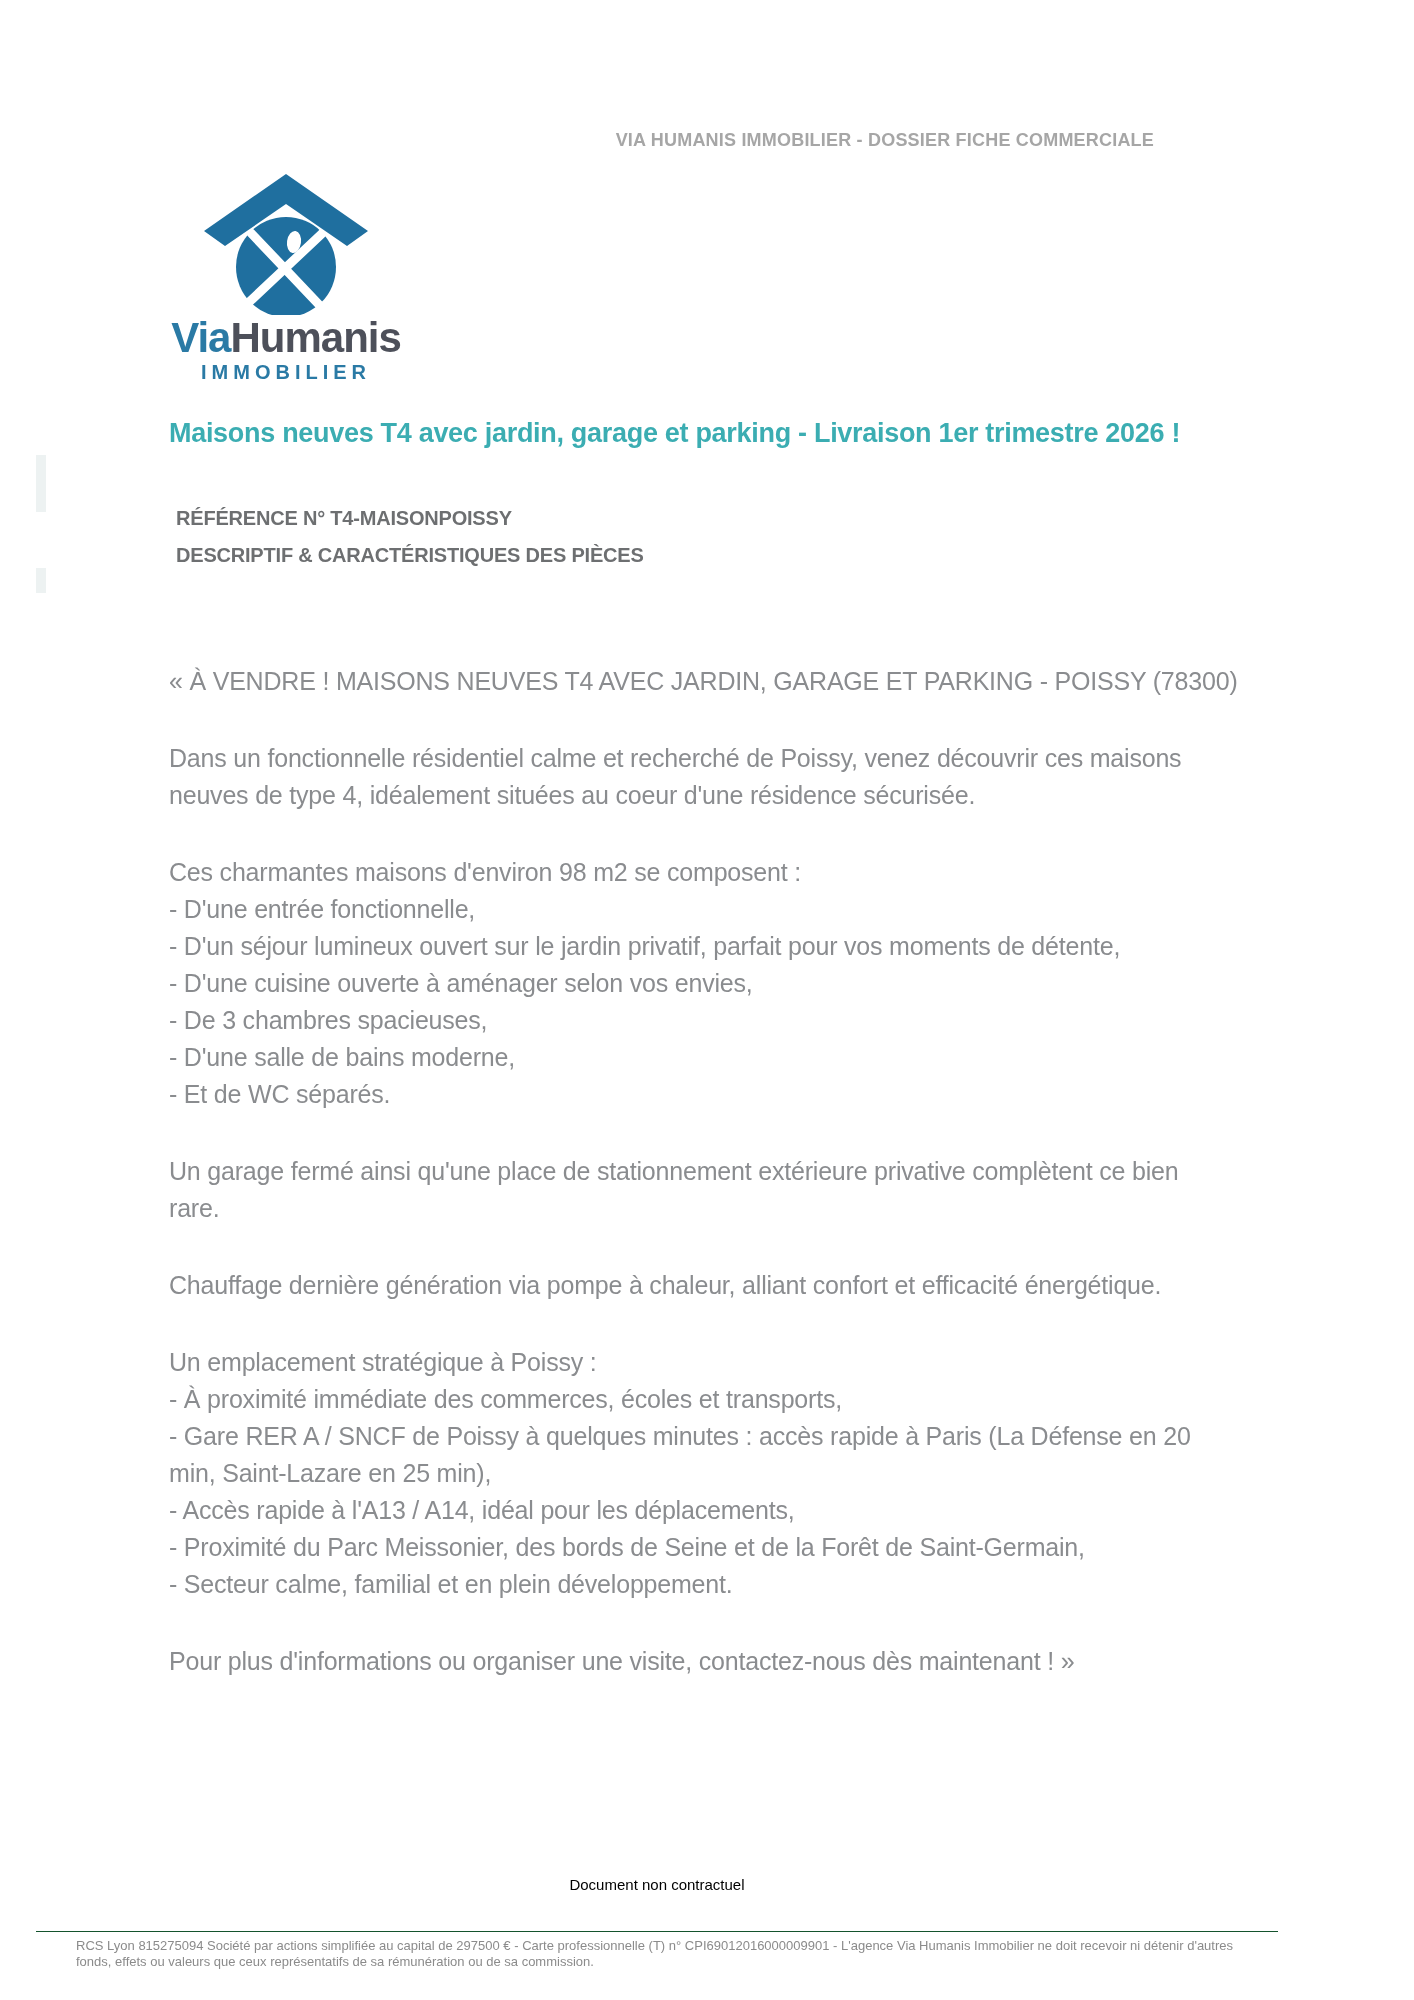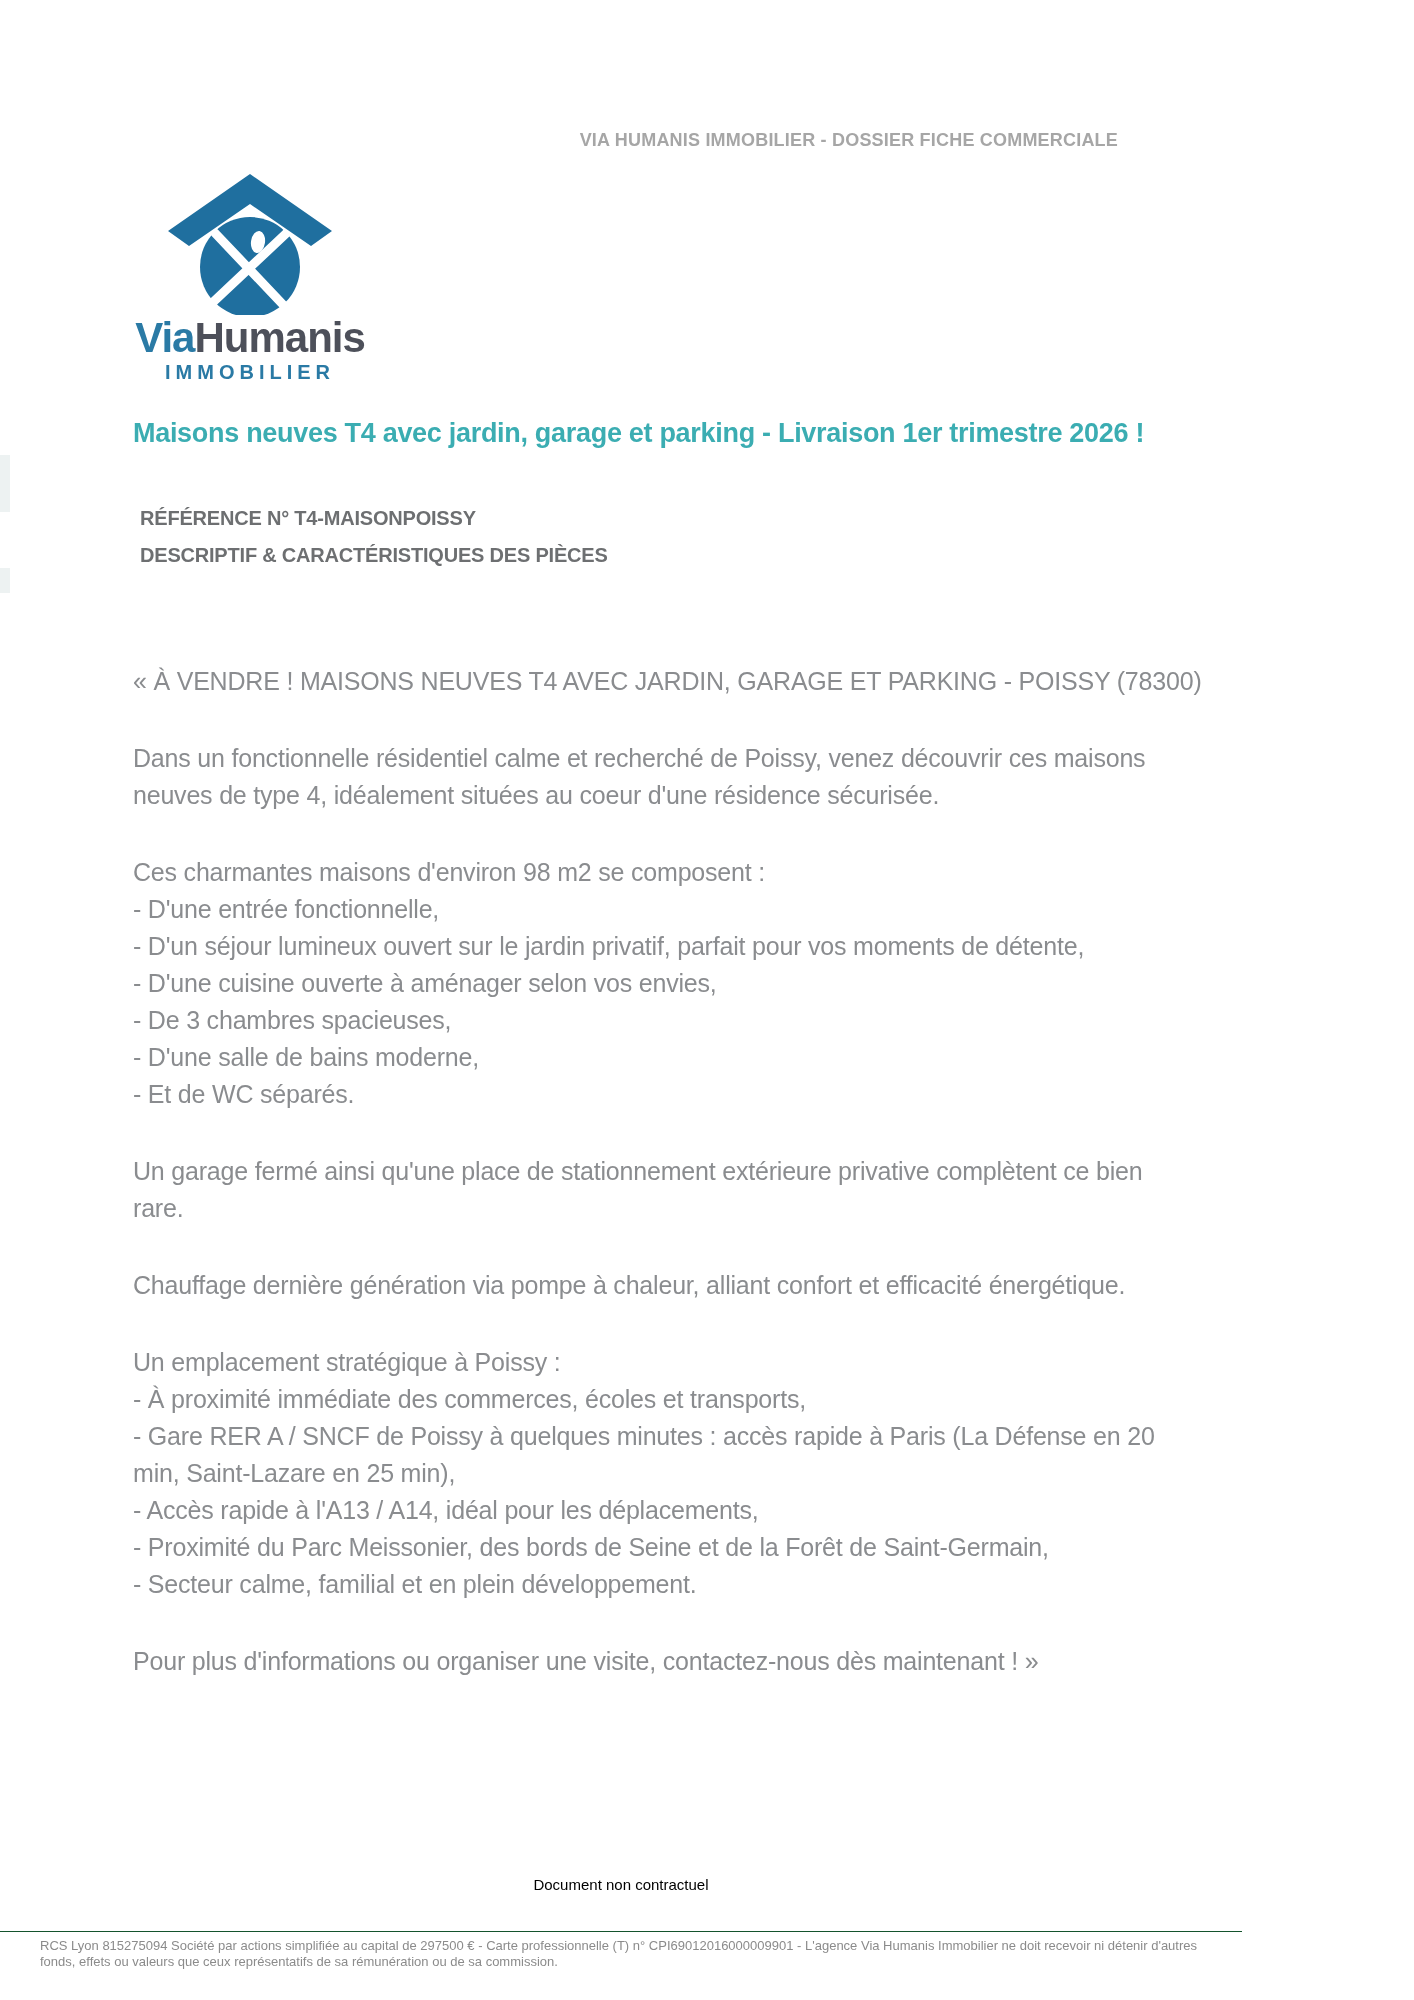--- a/index.html
+++ b/index.html
@@ -2,20 +2,21 @@
 <html><head>
 <meta charset="utf-8">
 <style>
   html,body{margin:0;padding:0;background:#ffffff;}
   .page{
     position:relative;
     width:1242px;height:2000px;
     background:#ffffff;
     font-family:"Liberation Sans",sans-serif;
     overflow:hidden;
+    margin-left:36px;
   }
   .header-note{
     position:absolute;top:130px;right:124px;
     font-size:18px;font-weight:bold;
     color:#a6a6a6;letter-spacing:0.2px;
     white-space:nowrap;
   }
   .logo{
     position:absolute;left:115px;top:165px;width:270px;
     text-align:center;

